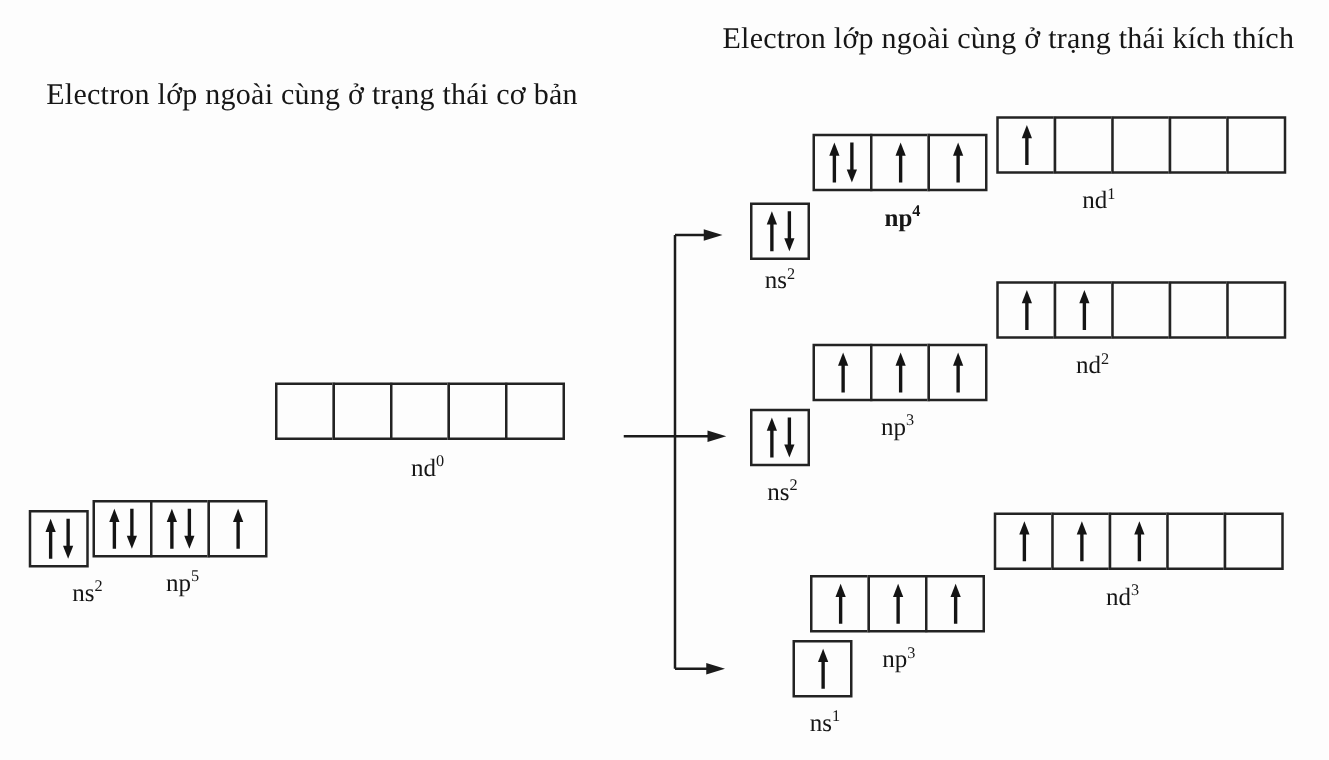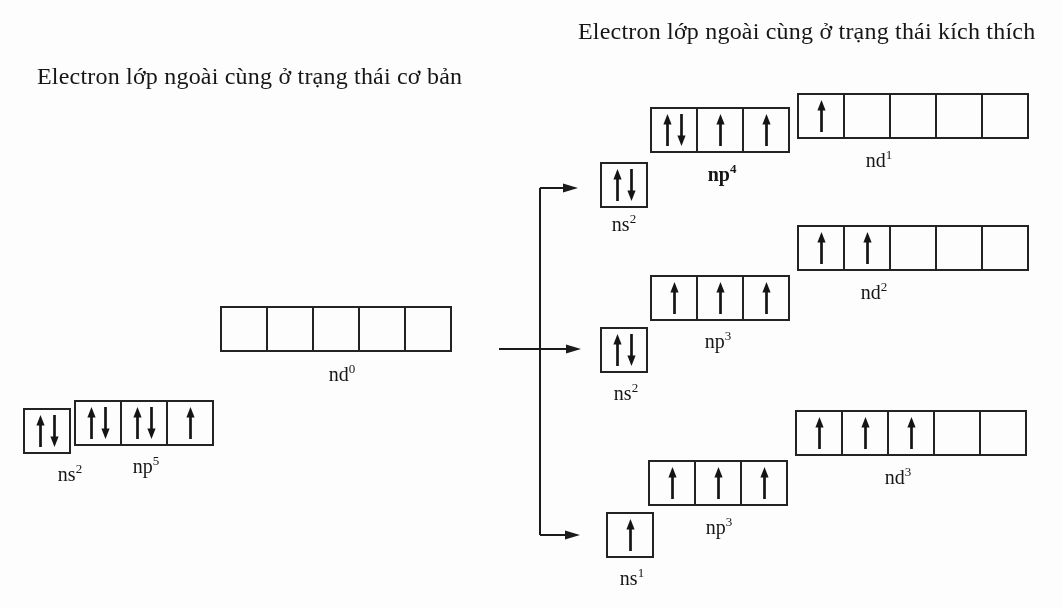--- a/index.html
+++ b/index.html
@@ -218,21 +218,21 @@
               <line x1="5.5" y1="33" x2="5.5" y2="8"></line>
               <polygon points="5.5,1 1.4,11.5 9.6,11.5"></polygon>
             </svg>
           </div>
           <div class="obox"></div>
           <div class="obox"></div>
           <div class="obox"></div>
         </div>
         <div class="olabel" style="left: 77px; top: 55px; text-align: center;"><span>nd</span><sup>2</sup></div>
       </div>
-      <div class="orbital-group" style="left: 606px; top: 512px;">
+      <div class="orbital-group" style="left: 634px; top: 512px;">
         <div class="box-row">
           <div class="obox">
             <svg width="11" height="34" viewBox="0 0 11 34" class="spin up">
               <line x1="5.5" y1="33" x2="5.5" y2="8"></line>
               <polygon points="5.5,1 1.4,11.5 9.6,11.5"></polygon>
             </svg>
           </div>
         </div>
         <div class="olabel" style="left: 26px; top: 54px;"><span>ns</span><sup>1</sup></div>
       </div>

